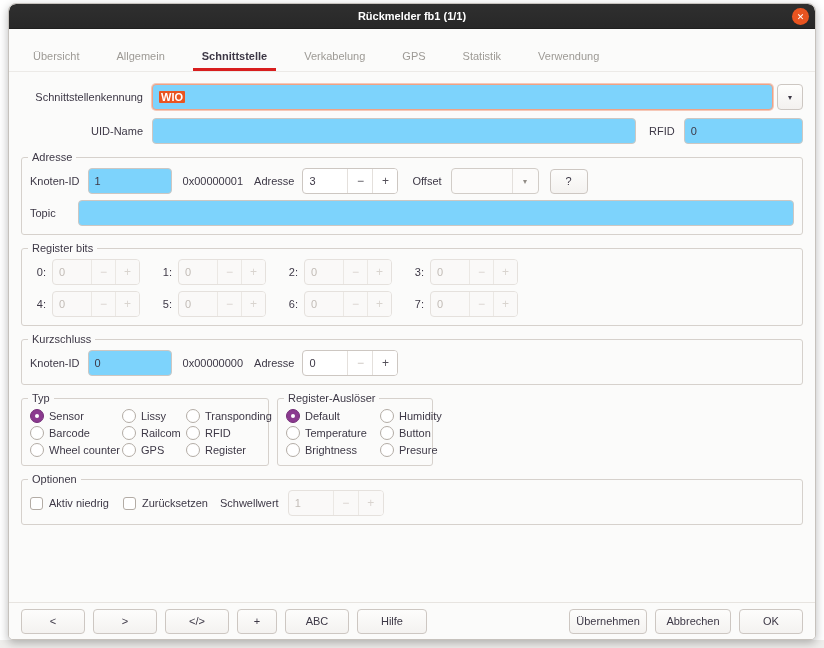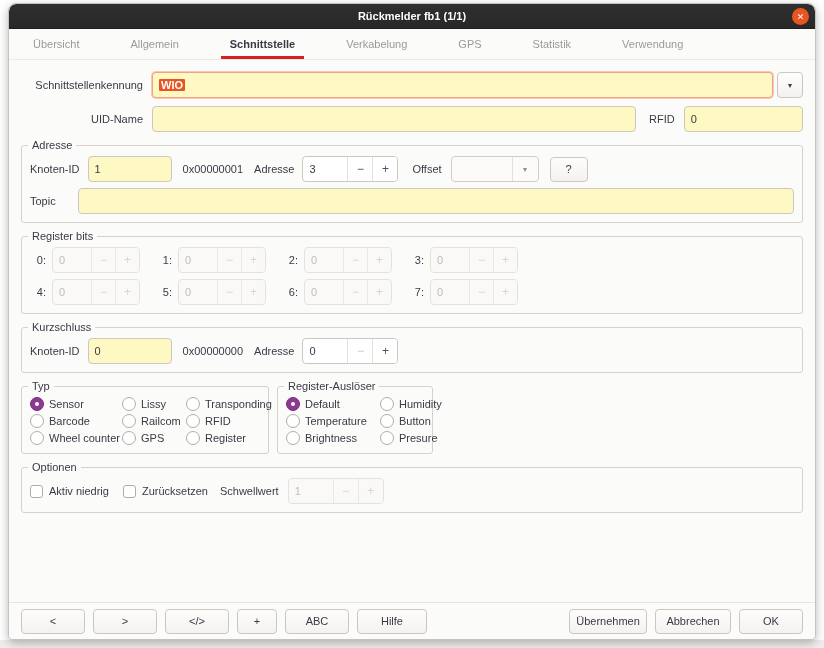--- a/index.html
+++ b/index.html
@@ -23,33 +23,33 @@
     display:flex; align-items:center; justify-content:center; position:relative;
   }
   .title { color:#ffffff; font-size:11px; font-weight:bold; }
   .close-btn {
     position:absolute; right:6px; top:4px; width:17px; height:17px; border-radius:50%;
     background:#e95420; color:#fff; font-size:9px; font-weight:bold;
     display:flex; align-items:center; justify-content:center; cursor:pointer;
   }
   
   .tabbar {
-    flex:0 0 31px; display:flex; align-items:stretch; gap:47px; padding:0 0 0 22px;
-    border-bottom:1px solid #eceae7; background:#fbfbfa;
+    flex:0 0 31px; display:flex; align-items:stretch; gap:33px; padding:0 0 0 22px;
+    border-bottom:1px solid #eceae7; background:#fbfbfa;margin-top:12px;
   }
   .tab { font-size:11px; color:#9d9a95; display:flex; align-items:center; position:relative; padding:0 2px; cursor:pointer; }
   .tab.active { color:#3d3846; font-weight:bold; }
   .tab.active::after { content:""; position:absolute; left:-7px; right:-7px; bottom:0; height:3px; background:#d81e1e; }
   
   .content { flex:1 1 auto; display:flex; flex-direction:column; padding:12px 12px 0 12px; overflow:hidden; }
   .row { display:flex; align-items:center; }
   .lbl { font-size:11px; color:#3d3846; white-space:nowrap; }
   .lblcol { width:122px; text-align:right; margin-right:9px; flex:0 0 122px; }
   .field {
-    height:26px; background:#fef9c3; border:1px solid #cdc7c2; border-radius:4px;
+    height:26px; background:#7dd3fc; border:1px solid #cdc7c2; border-radius:4px;
     display:flex; align-items:center; padding:0 6px; font-size:11px; color:#3d3846;
   }
   .combo-entry { flex:1 1 auto; border:1px solid #f0a284; box-shadow:0 0 0 1px rgba(233,84,32,.30); }
   .sel { background:#e95420; color:#ffffff; padding:0 2px; border-radius:1px; font-weight:bold; }
   .ddbtn {
     width:26px; height:26px; margin-left:4px; flex:0 0 26px;
     border:1px solid #cdc7c2; border-radius:4px; background:linear-gradient(#fefefd,#f3f1ef);
     display:flex; align-items:center; justify-content:center; color:#3d3846; font-size:8px; cursor:pointer;
   }
   

